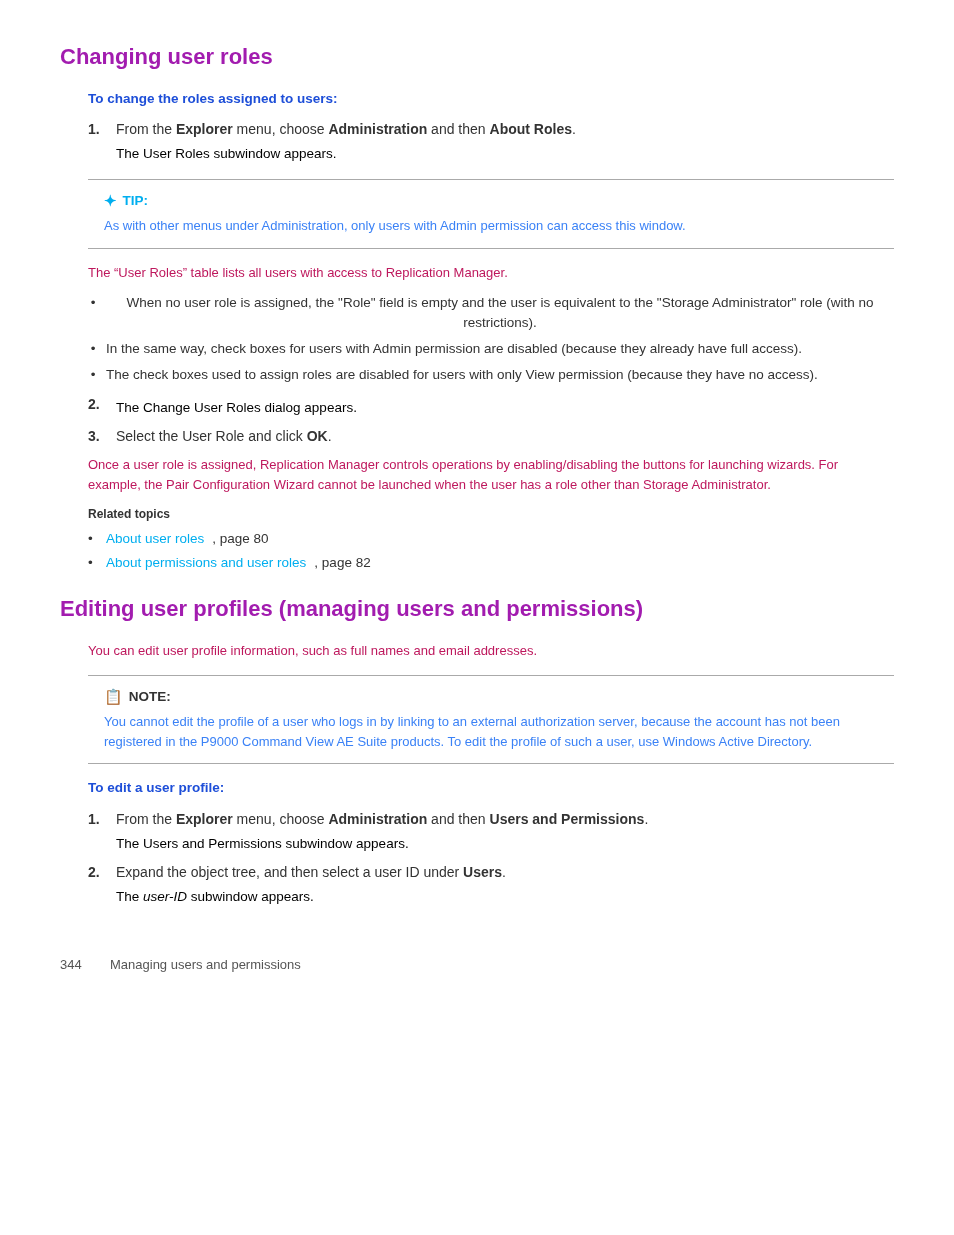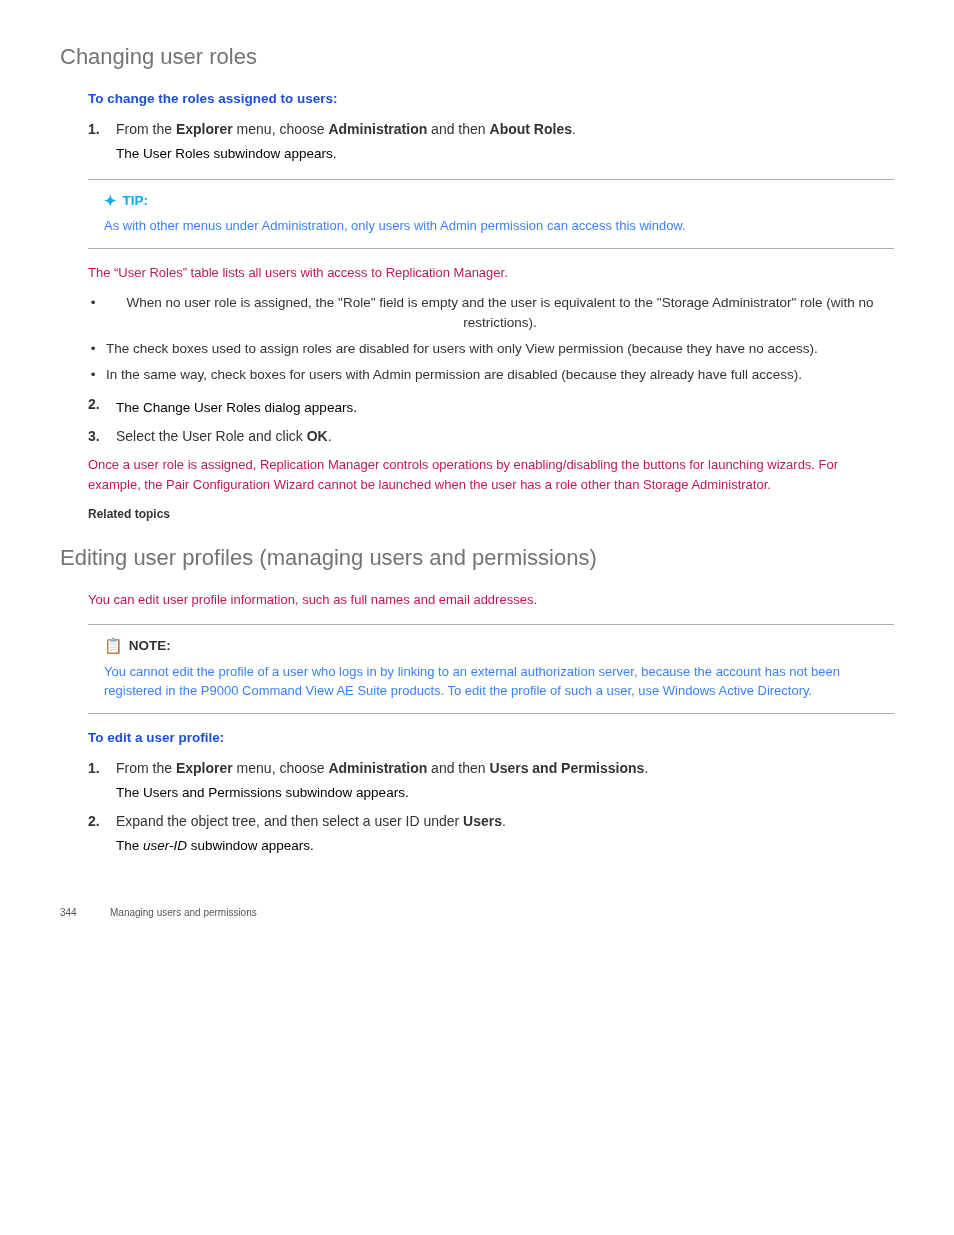--- a/index.html
+++ b/index.html
@@ -8,22 +8,22 @@
       font-size: 14px;
       color: #333;
       background: #fff;
       width: 954px;
       min-height: 1235px;
       padding: 40px 60px 60px 60px;
       line-height: 1.5;
     }
     h1.section-title {
       font-size: 22px;
-      font-weight: normal;
-      color: #737373;
+      font-weight: bold;
+      color: #a21caf;
       margin-bottom: 16px;
     }
     .procedure-title {
       color: #1d4ed8;
       font-weight: bold;
       font-size: 13.5px;
       margin-bottom: 10px;
     }
     .step {
       display: flex;
@@ -126,21 +126,21 @@
       content: "•";
       color: #333;
       min-width: 10px;
     }
     .related-list a {
       color: #00aeef;
       text-decoration: none;
     }
     .footer {
       margin-top: 48px;
-      font-size: 10px;
+      font-size: 13px;
       color: #555;
       display: flex;
       gap: 20px;
     }
     .footer-page { min-width: 30px; }
     strong { font-weight: bold; }
     em { font-style: italic; }
     .indent { padding-left: 28px; }
   </style>
 </head>
@@ -165,41 +165,49 @@
         <span class="tip-icon">✦</span>
         <span>TIP:</span>
       </div>
       <div class="tip-text">As with other menus under Administration, only users with Admin permission can access this window.</div>
     </div>
 
     <p class="para">The “User Roles” table lists all users with access to Replication Manager.</p>
 
     <ul class="bullet-list">
       <li>When no user role is assigned, the "Role" field is empty and the user is equivalent to the "Storage Administrator" role (with no restrictions).</li>
+      <li>In the same way, check boxes for users with Admin permission are disabled (because they already have full access).</li>
       <li>The check boxes used to assign roles are disabled for users with only View permission (because they have no access).</li>
-      <li>In the same way, check boxes for users with Admin permission are disabled (because they already have full access).</li>
     </ul>
 
     <div class="step">
       <span class="step-num">2.</span>
       <div class="step-content">
         <div class="step-sub">The Change User Roles dialog appears.</div>
       </div>
     </div>
 
     <div class="step">
       <span class="step-num">3.</span>
       <div class="step-content">
         <span>Select the User Role and click <strong>OK</strong>.</span>
       </div>
     </div>
 
     <p class="para">Once a user role is assigned, Replication Manager controls operations by enabling/disabling the buttons for launching wizards. For example, the Pair Configuration Wizard cannot be launched when the user has a role other than Storage Administrator.</p>
 
     <div class="related-topics-title">Related topics</div>
+    <ul class="related-list">
+      <li>
+        <a href="#">About user roles</a>, page 80
+      </li>
+      <li>
+        <a href="#">About permissions and user roles</a>, page 82
+      </li>
+    </ul>
   </div>
 </section>
 
 <section style="margin-top:18px;">
   <h1 class="section-title">Editing user profiles (managing users and permissions)</h1>
 
   <div class="indent">
     <p class="para">You can edit user profile information, such as full names and email addresses.</p>
 
     <div class="note-box">

